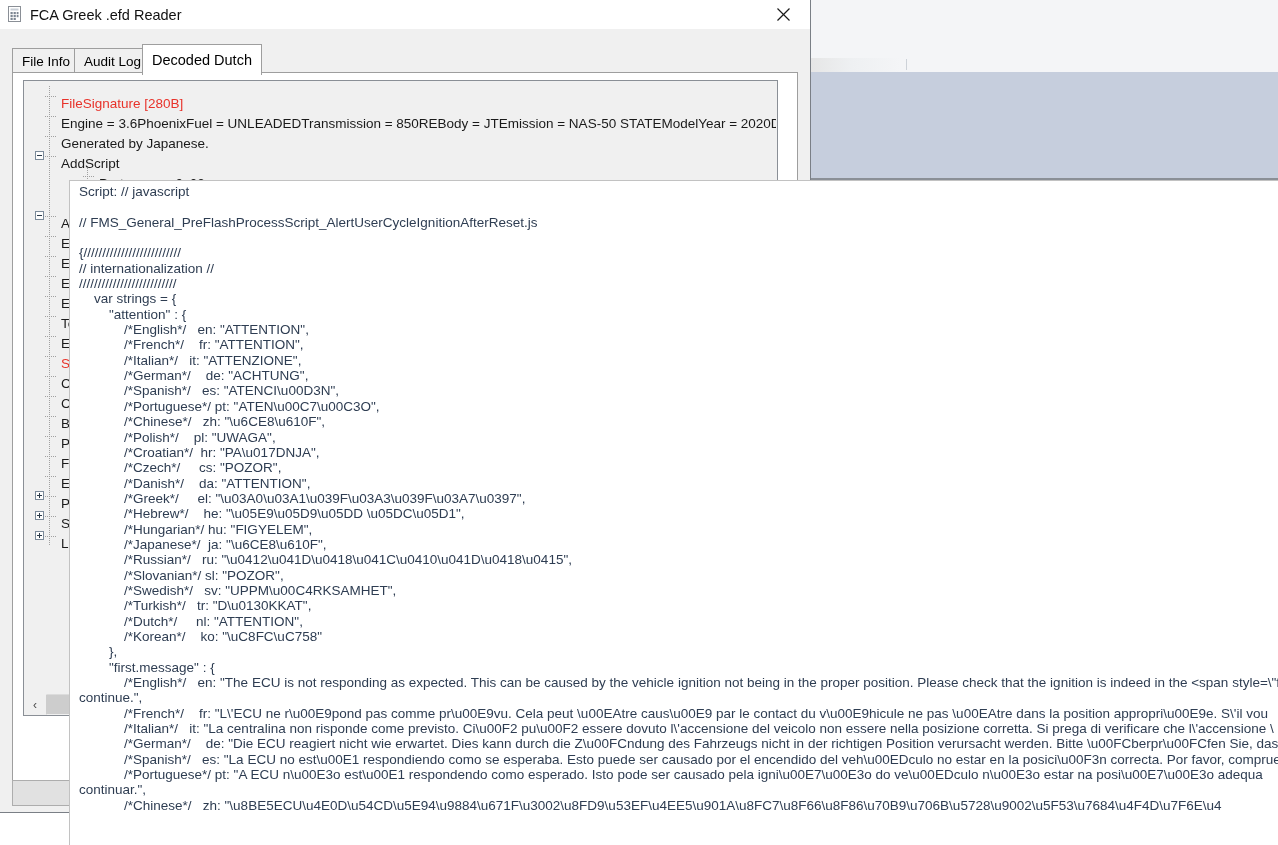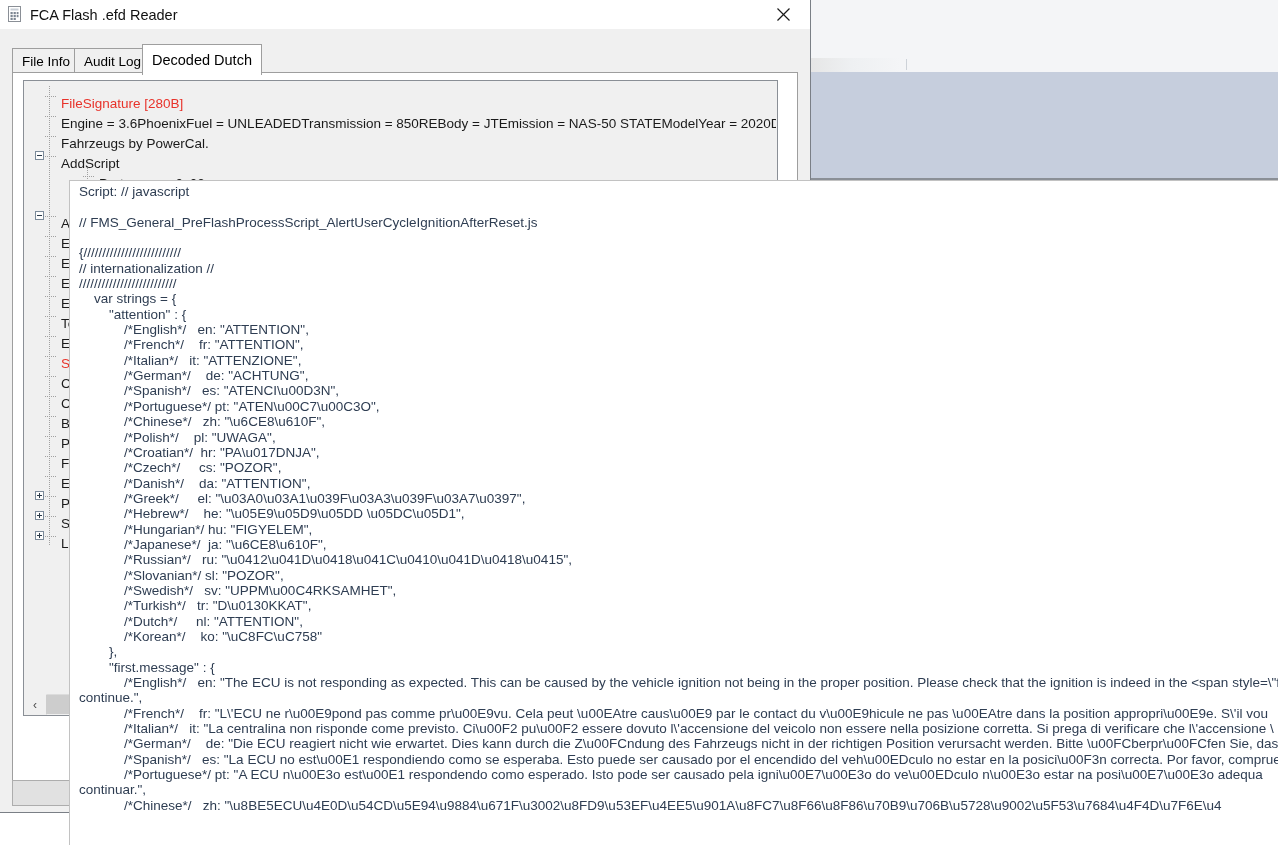--- a/index.html
+++ b/index.html
@@ -192,21 +192,21 @@
         <rect x="3.5" y="6" width="2.2" height="2.2" fill="#7d8692"></rect>
         <rect x="6.6" y="6" width="2.2" height="2.2" fill="#7d8692"></rect>
         <rect x="9.7" y="6" width="1.8" height="2.2" fill="#7d8692"></rect>
         <rect x="3.5" y="9" width="2.2" height="2.2" fill="#7d8692"></rect>
         <rect x="6.6" y="9" width="2.2" height="2.2" fill="#7d8692"></rect>
         <rect x="9.7" y="9" width="1.8" height="2.2" fill="#7d8692"></rect>
         <rect x="3.5" y="12" width="2.2" height="2" fill="#7d8692"></rect>
         <rect x="6.6" y="12" width="2.2" height="2" fill="#7d8692"></rect>
       </svg>
     </span>
-    <span class="abs" id="title-text">FCA Flash .efd Reader</span>
+    <span class="abs" id="title-text">FCA Greek .efd Reader</span>
     <div class="abs" id="close-button">
       <svg width="15" height="15" viewBox="0 0 15 15">
         <line x1="1.5" y1="1.5" x2="13.5" y2="13.5" stroke="#1a1a1a" stroke-width="1.15"></line>
         <line x1="13.5" y1="1.5" x2="1.5" y2="13.5" stroke="#1a1a1a" stroke-width="1.15"></line>
       </svg>
     </div>
   </div>
 
   <div class="abs" id="tabstrip">
     <div class="tab" id="tab-file-info">
@@ -225,21 +225,21 @@
   <div class="abs" id="tree-panel"></div>
   <div class="abs" id="tree-vscroll"></div>
   <div class="abs" id="tree-scroll-area">
       <div class="vdot" style="left: 26px; top: 6px; height: 460px;"></div>
       <div class="vdot" style="left: 64px; top: 86px; height: 40px;"></div>
       <div class="hdot" style="left: 22px; top: 16px; width: 12px;"></div>
       <div class="tree-row red" style="top: 6px; left: 38px;"><span class="lbl">FileSignature [280B]</span></div>
       <div class="hdot" style="left: 22px; top: 36px; width: 12px;"></div>
       <div class="tree-row" style="top: 26px; left: 38px;"><span class="lbl">Engine = 3.6PhoenixFuel = UNLEADEDTransmission = 850REBody = JTEmission = NAS-50 STATEModelYear = 2020Dri</span></div>
       <div class="hdot" style="left: 22px; top: 56px; width: 12px;"></div>
-      <div class="tree-row" style="top: 46px; left: 38px;"><span class="lbl">Fahrzeugs by PowerCal.</span></div>
+      <div class="tree-row" style="top: 46px; left: 38px;"><span class="lbl">Generated by Japanese.</span></div>
       <div class="hdot" style="left: 22px; top: 76px; width: 12px;"></div>
       <div class="expander" style="left: 12px; top: 71px;"></div>
       <div class="tree-row" style="top: 66px; left: 38px;"><span class="lbl">AddScript</span></div>
       <div class="hdot" style="left: 60px; top: 96px; width: 12px;"></div>
       <div class="tree-row" style="top: 86px; left: 76px;"><span class="lbl">Portuguese: 0x02</span></div>
       <div class="hdot" style="left: 60px; top: 116px; width: 12px;"></div>
       <div class="tree-row" style="top: 106px; left: 76px;"><span class="lbl">Script: // javascript</span></div>
       <div class="hdot" style="left: 22px; top: 136px; width: 12px;"></div>
       <div class="expander" style="left: 12px; top: 131px;"></div>
       <div class="tree-row" style="top: 126px; left: 38px;"><span class="lbl">AddScript</span></div>

